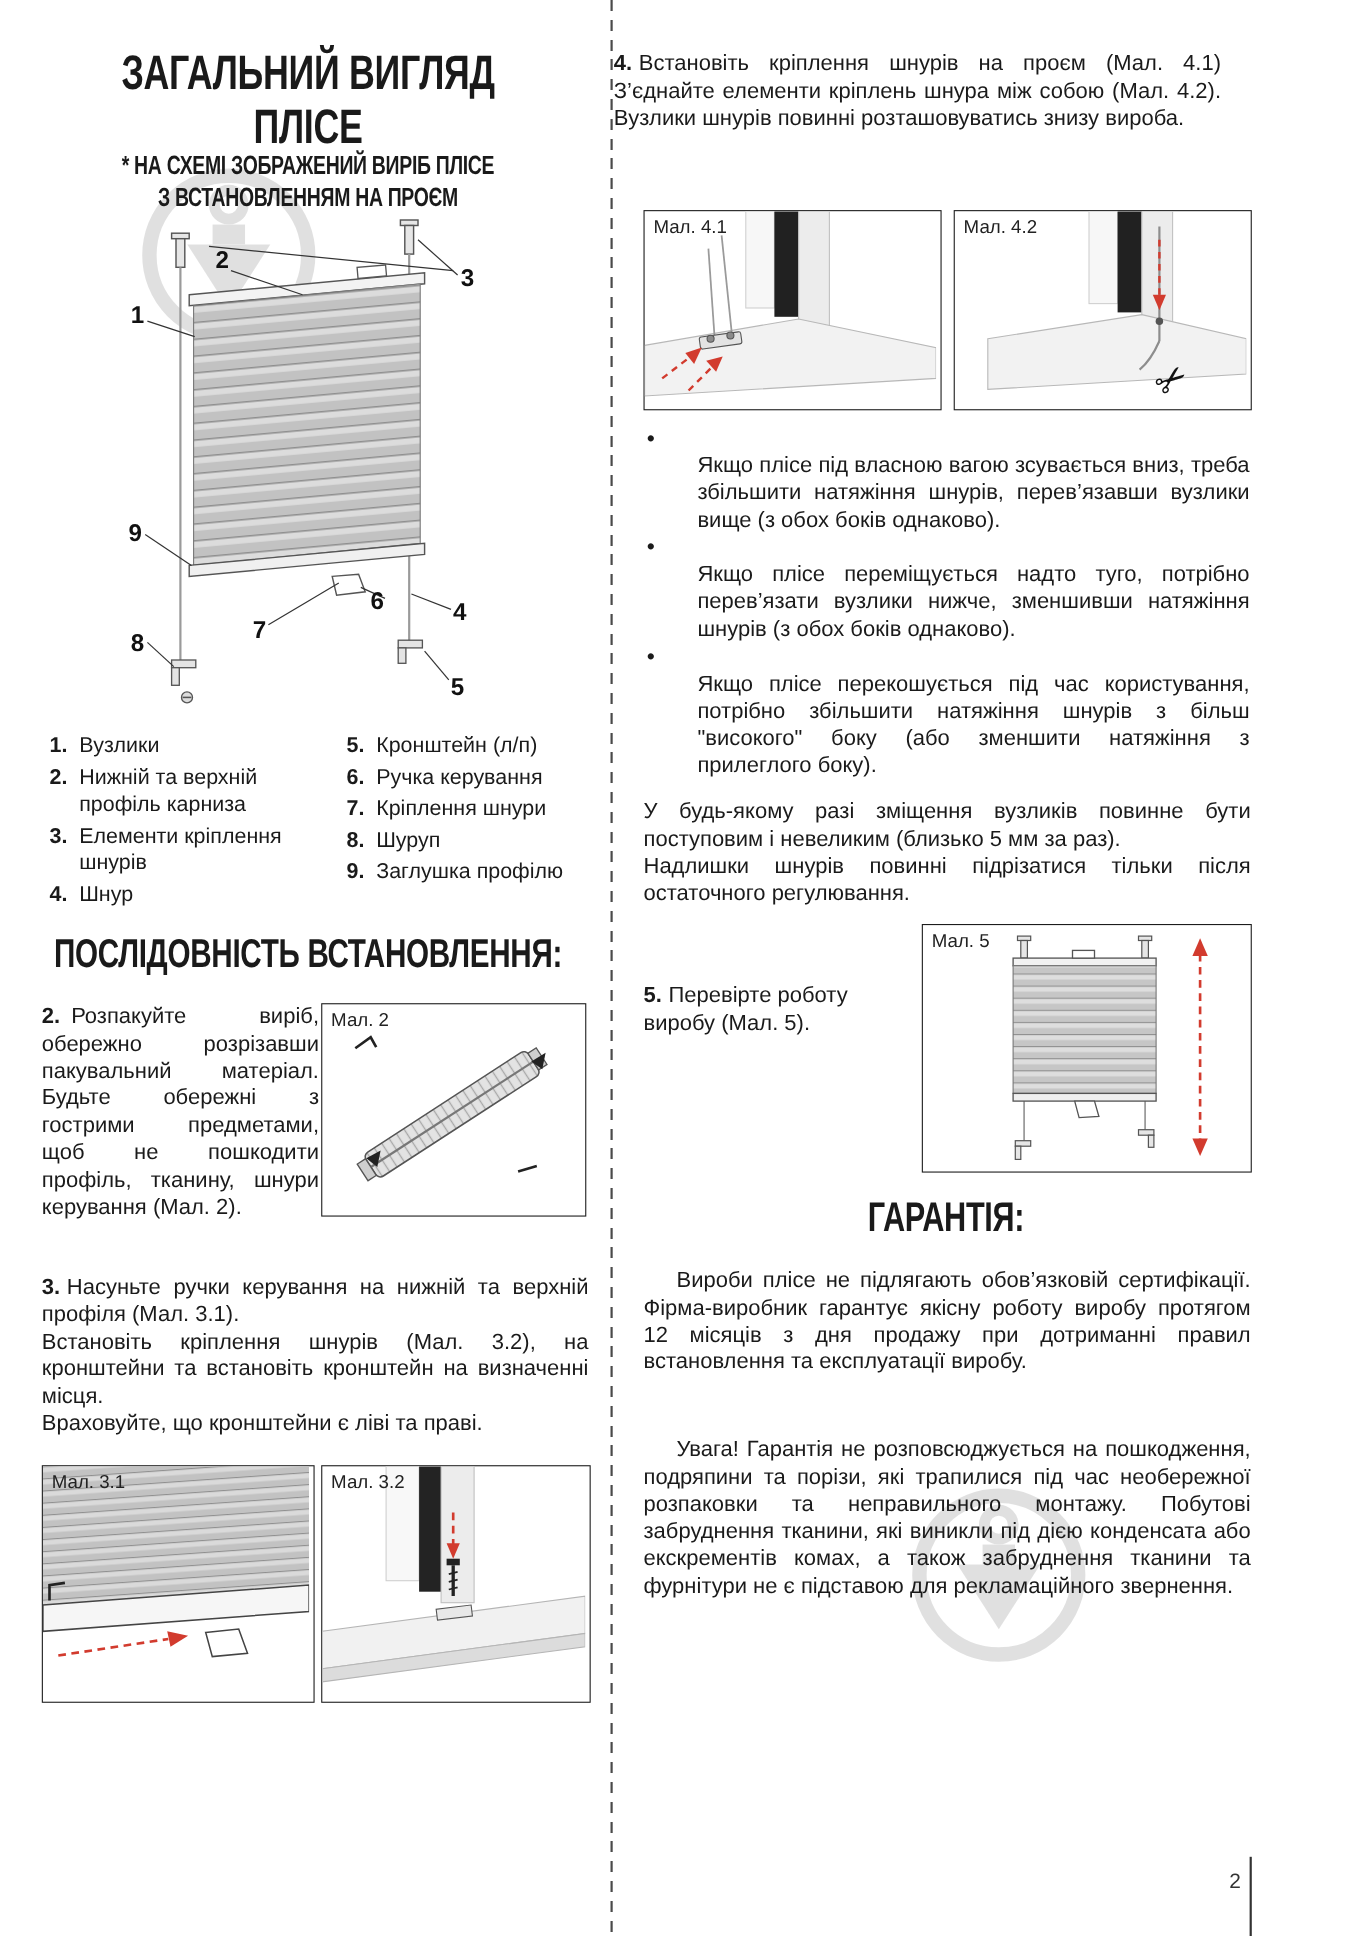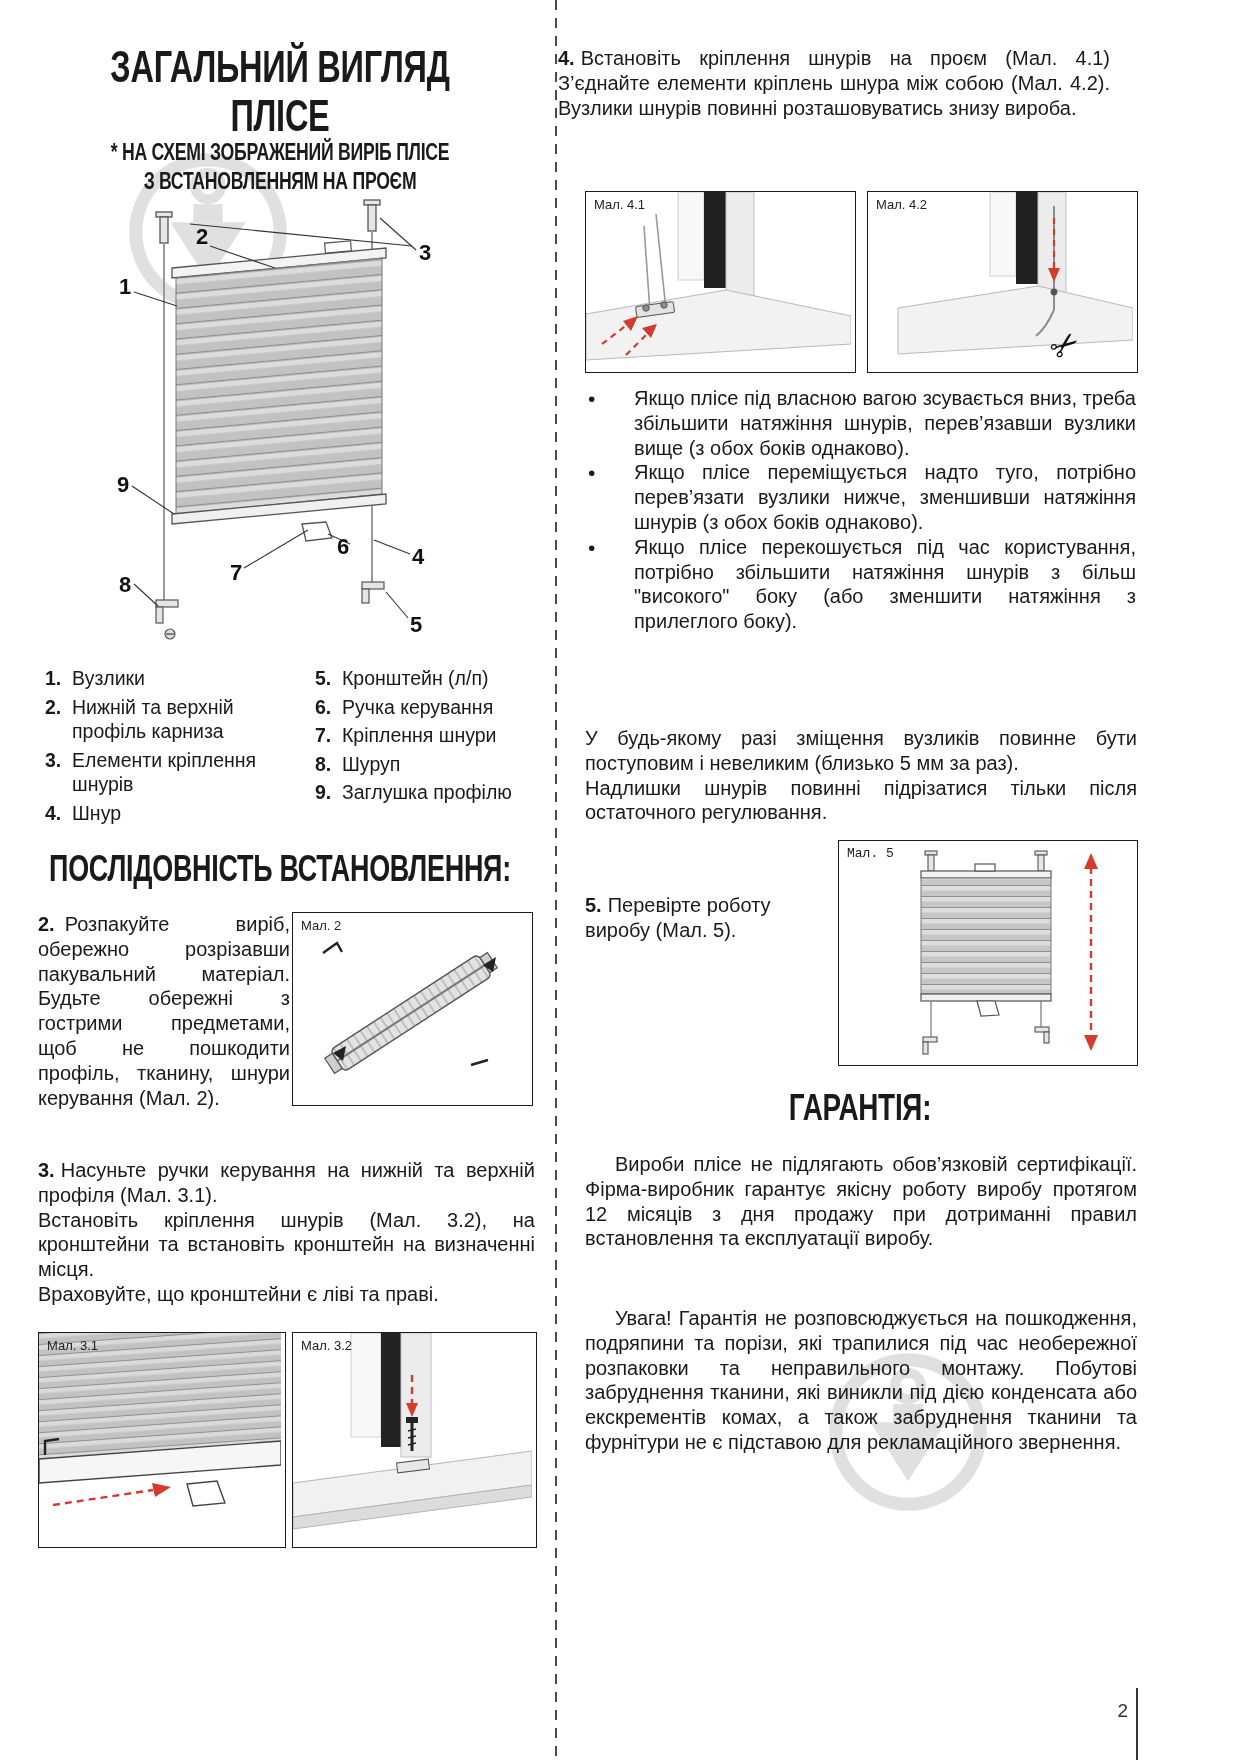--- a/index.html
+++ b/index.html
@@ -8,26 +8,26 @@
     font-family:"Liberation Sans","DejaVu Sans",sans-serif;
     color:var(--ink,#1a1a1a);overflow:hidden;
   }
   .abs{position:absolute;}
   .jt{text-align:justify;}
   .bt{font-size:20px;line-height:1.24;}
   .stepnum{font-weight:bold;padding-right:10px;}
   .tight{padding-right:6px;}
   .display{font-weight:bold;text-align:center;transform:scale(0.93,1.26);transform-origin:50% 0;letter-spacing:-0.3px;}
   .figbox{position:absolute;border:1.7px solid #1c1c1c;background:#fff;overflow:hidden;}
-  .figlabel{position:absolute;top:5px;left:8px;font-size:13px;color:#222;z-index:3;}
+  .figlabel{position:absolute;top:5px;left:8px;font-size:17px;color:#222;z-index:3;}
   .legend-item{position:relative;padding-left:27px;font-size:19.5px;line-height:1.26;margin-bottom:4px;}
   .lnum{position:absolute;left:0;top:0;font-weight:bold;}
   .bullet-row{display:flex;}
   .bullet-mark{flex:0 0 46px;width:46px;font-size:21px;}
-  .bullet-text{flex:1;}
+  .bullet-text{flex:1;margin-top:25px;}
   .indent{text-indent:30px;}
   p{margin:0;}
   .red-stroke{stroke:var(--accent-red,#d23b2e);fill:none;}
   .red-fill{fill:var(--accent-red,#d23b2e);}
   .wm{position:absolute;color:var(--watermark,#c8c8c8);opacity:0.55;}
 </style>
 </head>
 <body>
 
 <svg class="wm" style="left:126px;top:150px;" width="164" height="164" viewBox="0 0 100 100">
@@ -296,21 +296,21 @@
 
 <div class="abs bt jt" style="left:585px;top:726px;width:552px;">
   <p>У будь-якому разі зміщення вузликів повинне бути поступовим і невеликим (близько 5 мм за раз).</p>
   <p>Надлишки шнурів повинні підрізатися тільки після остаточного регулювання.</p>
 </div>
 
 <div class="abs bt" style="left:585px;top:852px;width:248px;margin-top:41px;">
   <span class="stepnum tight">5.</span><span>Перевірте роботу виробу (Мал. 5).</span>
 </div>
 
-<div class="figbox" style="left:838px;top:840px;width:298px;height:224px;font-family:Liberation Mono, monospace;">
+<div class="figbox" style="left:838px;top:840px;width:298px;height:224px;">
   <span class="figlabel">Мал. 5</span>
   <svg width="294" height="220" viewBox="0 0 294 220">
     <defs>
       <pattern id="p5" width="12" height="11" patternUnits="userSpaceOnUse">
         <rect width="12" height="11" fill="#dedede"></rect>
         <rect y="5.5" width="12" height="5.5" fill="#c6c6c6"></rect>
         <rect width="12" height="1" fill="#8f8f8f"></rect>
       </pattern>
     </defs>
     <g fill="#e6e6e6" stroke="#555" stroke-width="1.1">

